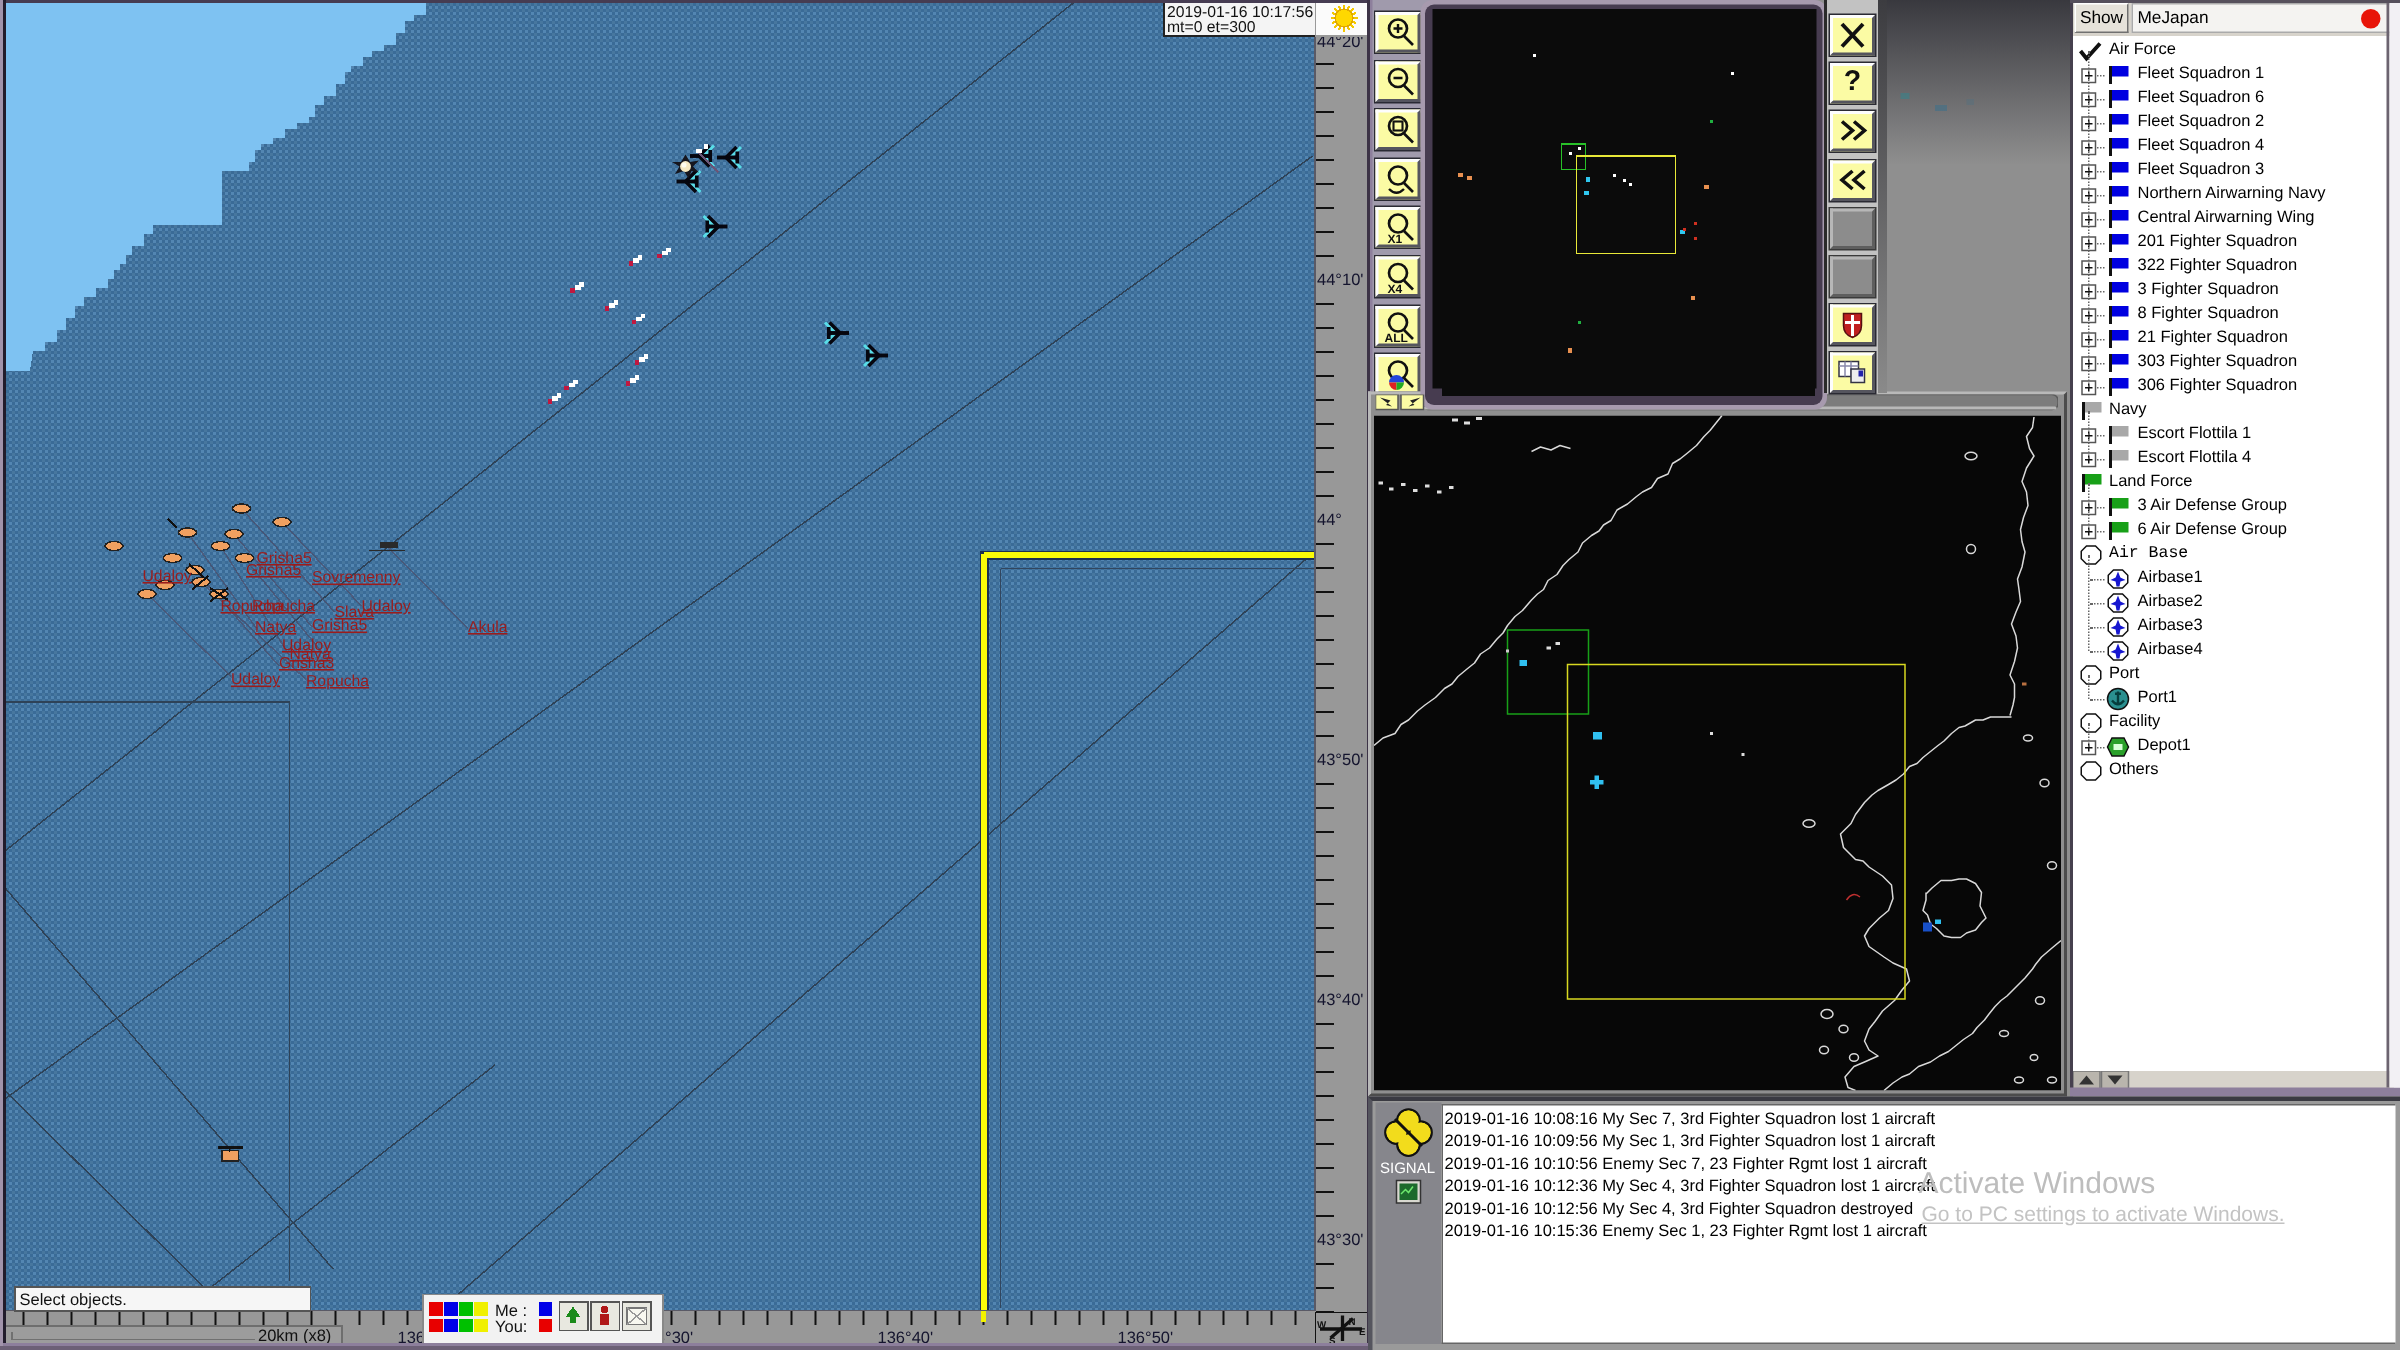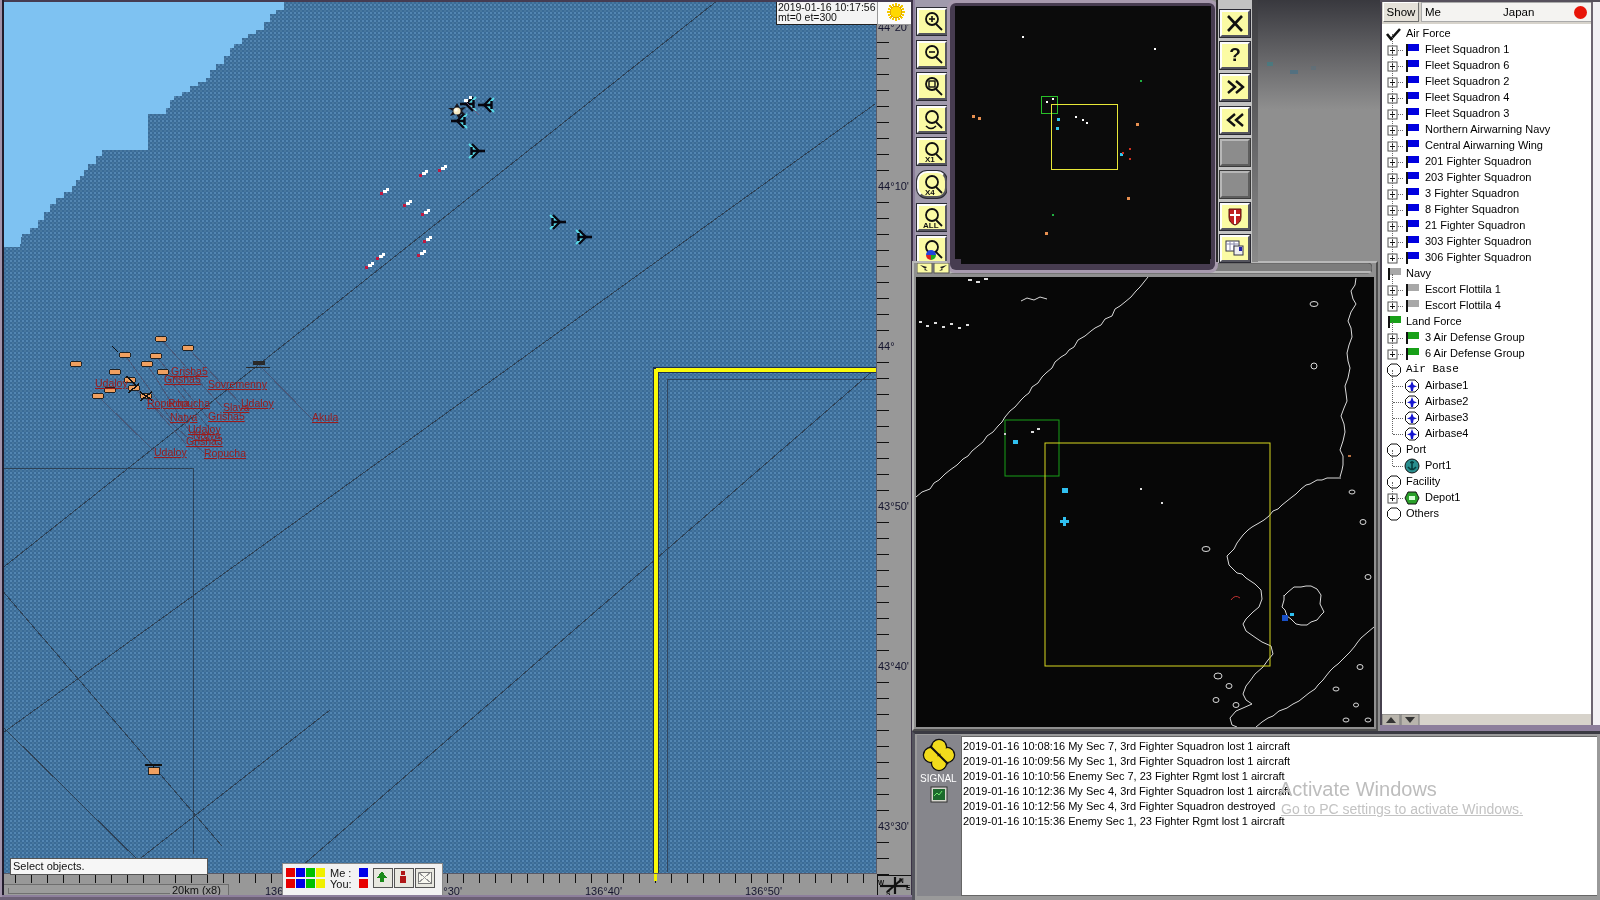--- a/index.html
+++ b/index.html
@@ -352,21 +352,21 @@
     </div>
     <div class="yb" style="left: 917px; top: 138.4px;">
       <svg width="26" height="23" style="position:absolute;left:1px;top:0">
         <g fill="none" stroke="#111" stroke-width="1.8">
           <circle cx="12" cy="9" r="6"></circle>
           <line x1="16" y1="14" x2="22" y2="20"></line>
         </g>
         <text x="5" y="22" font-size="8" font-weight="bold" fill="#111">X1</text>
       </svg>
     </div>
-    <div class="yb" style="left: 917px; top: 171px; border-radius: 10px;">
+    <div class="yb" style="left: 917px; top: 171px;">
       <svg width="26" height="23" style="position:absolute;left:1px;top:0">
         <g fill="none" stroke="#111" stroke-width="1.8">
           <circle cx="12" cy="9" r="6"></circle>
           <line x1="16" y1="14" x2="22" y2="20"></line>
         </g>
         <text x="5" y="22" font-size="8" font-weight="bold" fill="#111">X4</text>
       </svg>
     </div>
     <div class="yb" style="left: 917px; top: 203.6px;">
       <svg width="26" height="23" style="position:absolute;left:1px;top:0">
@@ -543,21 +543,21 @@
 <rect x="366" y="338" width="6" height="6" fill="#1850c8"></rect>
 <rect x="374" y="336" width="4" height="3" fill="#30c0f0"></rect>
 <rect x="432" y="178" width="3" height="2" fill="#b87040"></rect>
 </svg>
 
 <div class="abs" style="left:1380px;top:0;width:220px;height:2px;background:#56505c;z-index:8"></div>
 <div class="abs" style="left:1380px;top:0;width:220px;height:731px;background:#ffffff;border-left:2px solid #46404e;box-sizing:border-box;"></div>
 <div class="abs" style="left:1382px;top:0;width:218px;height:24px;background:#d7d3cb;"></div>
 <div class="abs" style="left:1383px;top:2px;width:36px;height:20px;background:#e6e2da;border-top:1px solid #fff;border-left:1px solid #fff;border-right:1px solid #707070;border-bottom:1px solid #707070;box-sizing:border-box;font-size:11.5px;text-align:center;line-height:18px;">Show</div>
 <div class="abs" style="left:1421px;top:2px;width:175px;height:20px;background:#f4f3f1;border:1px solid #aaa;box-sizing:border-box;font-size:11.5px;line-height:18px;">
-<span style="margin-left:3px;">Me</span><span style="margin-left:62px;">Japan</span>
+<span style="margin-left:3px;">Me</span><span style="">Japan</span>
 <span style="position:absolute;right:8px;top:3px;width:13px;height:13px;border-radius:50%;background:#e81408;"></span>
 </div>
 <div id="tree">
     <div class="row" style="top: 26px;">
       <span style="position:absolute;left:3px;top:0"><svg width="18" height="16">
           <path d="M2 8 l4 5 l9 -10" stroke="#111" stroke-width="2.6" fill="none"></path>
         </svg></span>
       <span class="rlab" style="left:24px">Air Force</span>
     </div>
     <div class="row" style="top: 42px;">
@@ -668,21 +668,21 @@
       <span style="position:absolute;left:11px;top:8px;width:10px;border-top:1px dotted #666"></span>
       <span style="position:absolute;left:5px;top:0"><svg width="11" height="16">
           <rect x="1" y="4" width="9" height="9" fill="#fff" stroke="#555"></rect>
           <line x1="3" y1="8.5" x2="8" y2="8.5" stroke="#111"></line>
           <line x1="5.5" y1="6" x2="5.5" y2="11" stroke="#111"></line>
         </svg></span>
       <span style="position:absolute;left:21px;top:0"><svg width="18" height="16">
           <line x1="4" y1="2" x2="4" y2="14" stroke="#111" stroke-width="2"></line>
           <rect x="5" y="2" width="11" height="7" fill="#0000e0" stroke="#111" stroke-width="0"></rect>
         </svg></span>
-      <span class="rlab" style="left:43px">203 Fighter Squadron</span>
+      <span class="rlab" style="left:43px">322 Fighter Squadron</span>
     </div>
     <div class="row" style="top: 186px;">
       <span style="position:absolute;left:11px;top:8px;width:10px;border-top:1px dotted #666"></span>
       <span style="position:absolute;left:5px;top:0"><svg width="11" height="16">
           <rect x="1" y="4" width="9" height="9" fill="#fff" stroke="#555"></rect>
           <line x1="3" y1="8.5" x2="8" y2="8.5" stroke="#111"></line>
           <line x1="5.5" y1="6" x2="5.5" y2="11" stroke="#111"></line>
         </svg></span>
       <span style="position:absolute;left:21px;top:0"><svg width="18" height="16">
           <line x1="4" y1="2" x2="4" y2="14" stroke="#111" stroke-width="2"></line>

